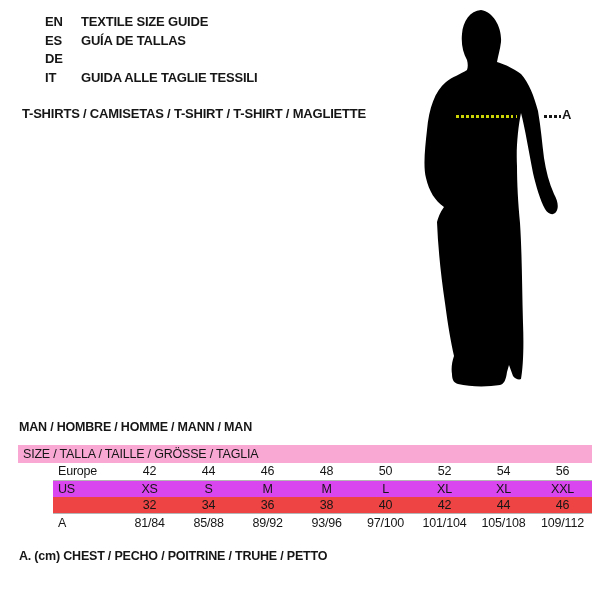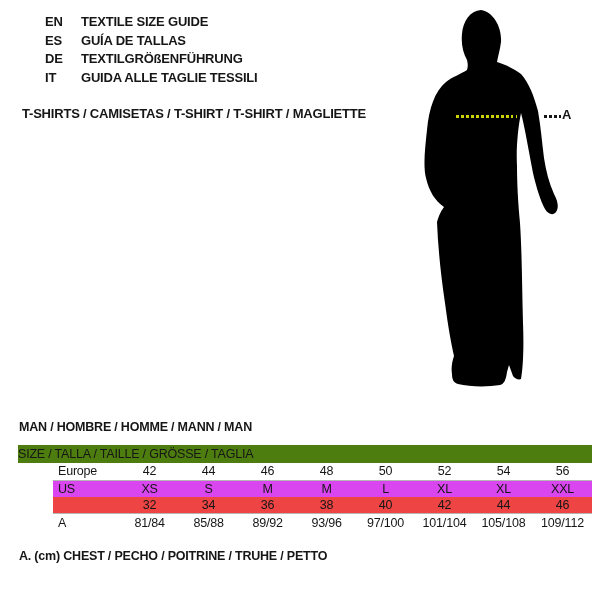--- a/index.html
+++ b/index.html
@@ -15,21 +15,21 @@
   .figure{position:absolute;left:418px;top:8px;width:150px;height:380px;}
   .dash-yellow{position:absolute;left:456px;top:115px;width:61px;height:3px;
     background:repeating-linear-gradient(90deg,#ccd405 0 2.5px,transparent 2.5px 5px);}
   .dash-black{position:absolute;left:544px;top:115px;width:17px;height:3px;
     background:repeating-linear-gradient(90deg,#161616 0 2.5px,transparent 2.5px 5px);}
   .measure-a{position:absolute;left:562px;top:107px;font-size:13px;font-weight:bold;}
   
   .section-title{position:absolute;left:19px;top:420px;font-size:12.5px;font-weight:bold;letter-spacing:-0.2px;}
   
   .size-table{position:absolute;left:18px;top:445px;width:574px;font-size:12.5px;letter-spacing:-0.2px;}
-  .t-header{height:18px;line-height:18px;background:#4d7c0f;}
+  .t-header{height:18px;line-height:18px;background:#f9a8d4;padding-left:5px;}
   .t-row{display:flex;margin-left:35px;}
   .t-row.r-europe{height:17px;line-height:17px;border-bottom:1px solid #b5b5b5;}
   .t-row.r-us{height:16px;line-height:16px;background:#d946ef;}
   .t-row.r-num{height:16px;line-height:16px;background:#ef4444;border-bottom:1px solid #b5b5b5;}
   .t-row.r-a{height:18px;line-height:18px;}
   .c-label{width:66px;padding-left:5px;}
   .c-val{width:62.8px;text-align:center;}
   
   .footnote{position:absolute;left:19px;top:549px;font-size:12.5px;font-weight:bold;letter-spacing:-0.2px;}
 </style>
@@ -42,21 +42,20 @@
     <div class="lang-row">
       <span class="lang-code">EN</span>
       <span>TEXTILE SIZE GUIDE</span>
     </div>
     <div class="lang-row">
       <span class="lang-code">ES</span>
       <span>GUÍA DE TALLAS</span>
     </div>
     <div class="lang-row">
       <span class="lang-code">DE</span>
-      <span>TEXTILGRÖßENFÜHRUNG</span>
     </div>
     <div class="lang-row">
       <span class="lang-code">IT</span>
       <span>GUIDA ALLE TAGLIE TESSILI</span>
     </div>
   </div>
 
   <div class="cats">
     <div>T-SHIRTS / CAMISETAS / T-SHIRT / T-SHIRT / MAGLIETTE</div>
   </div>

